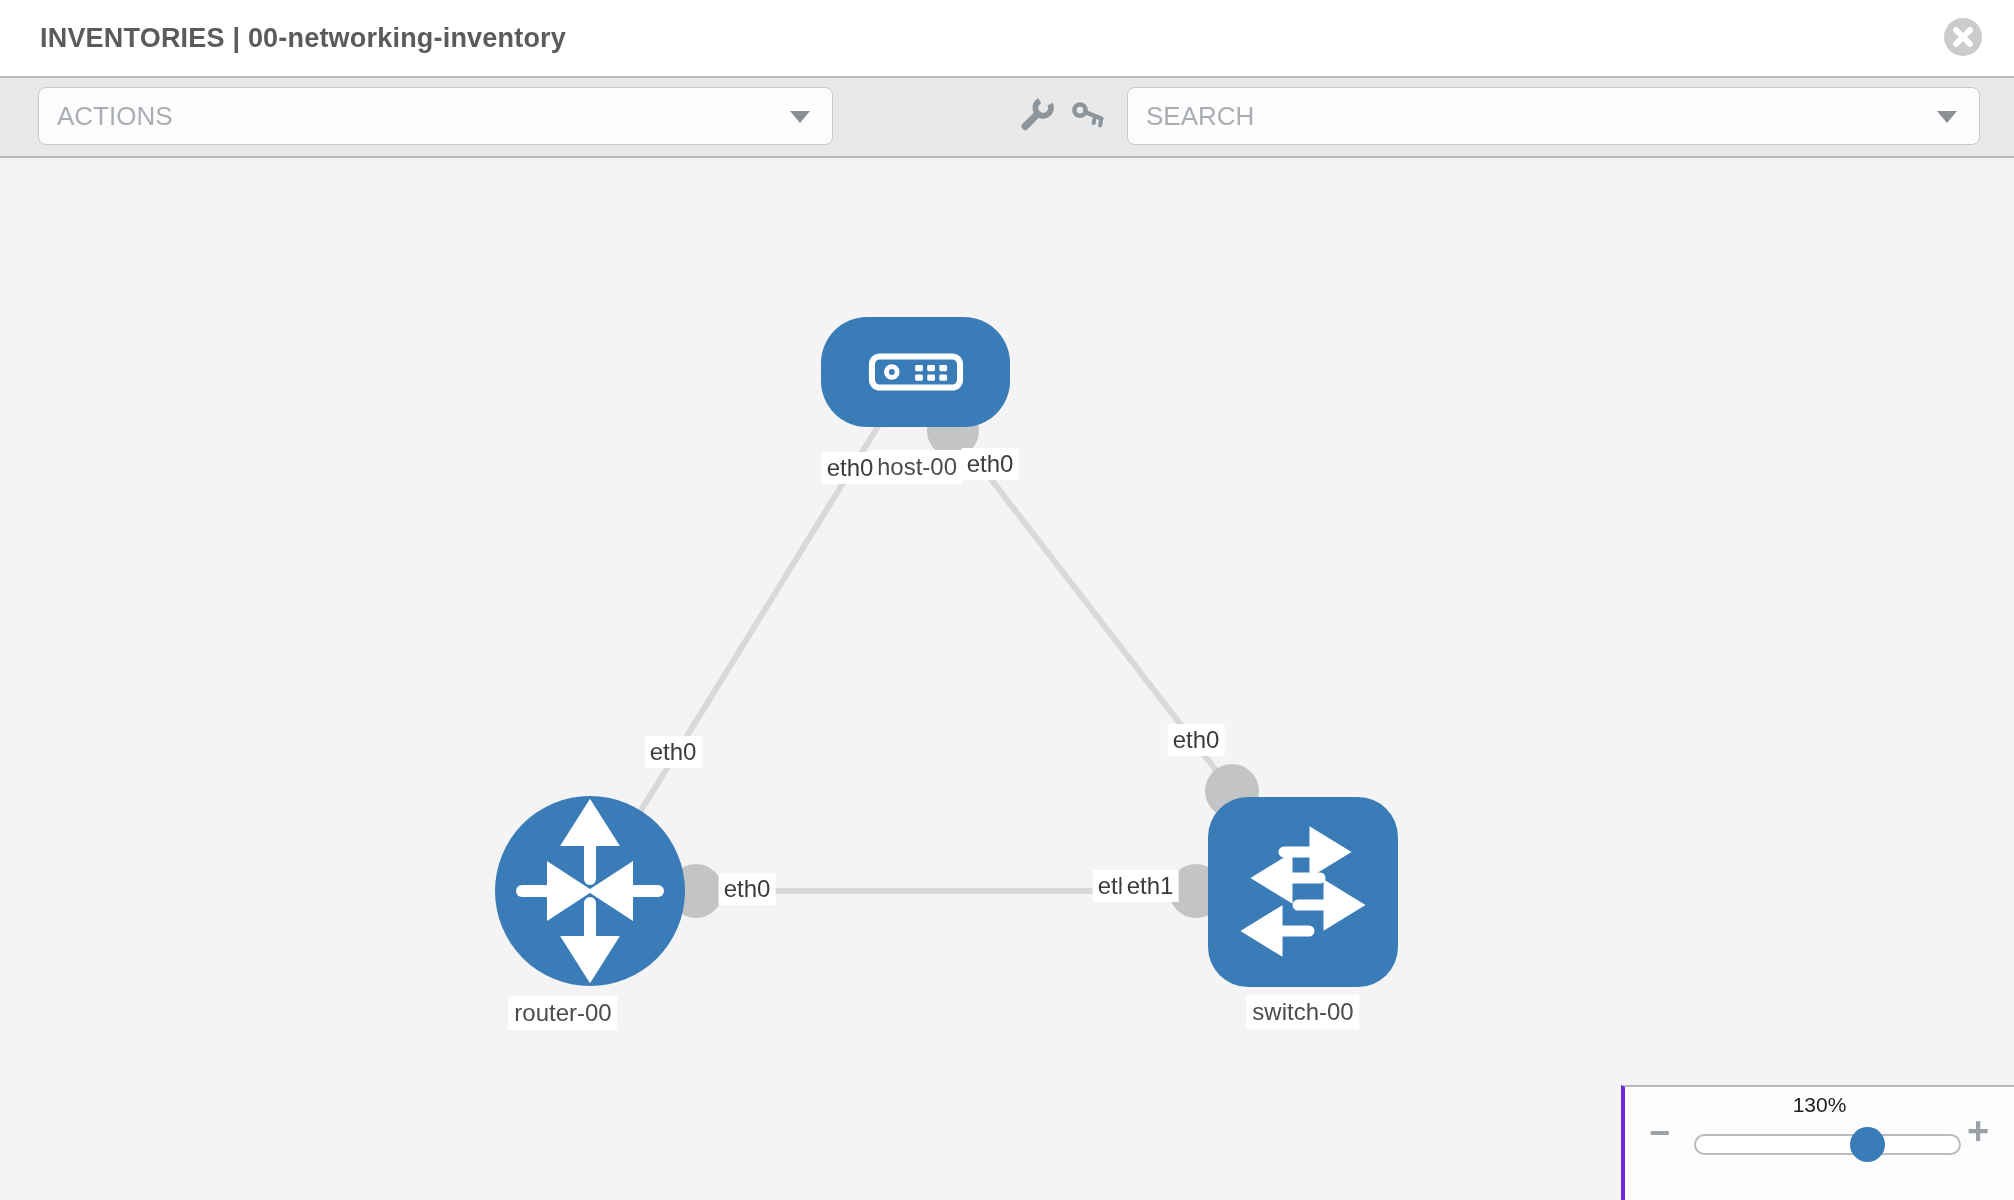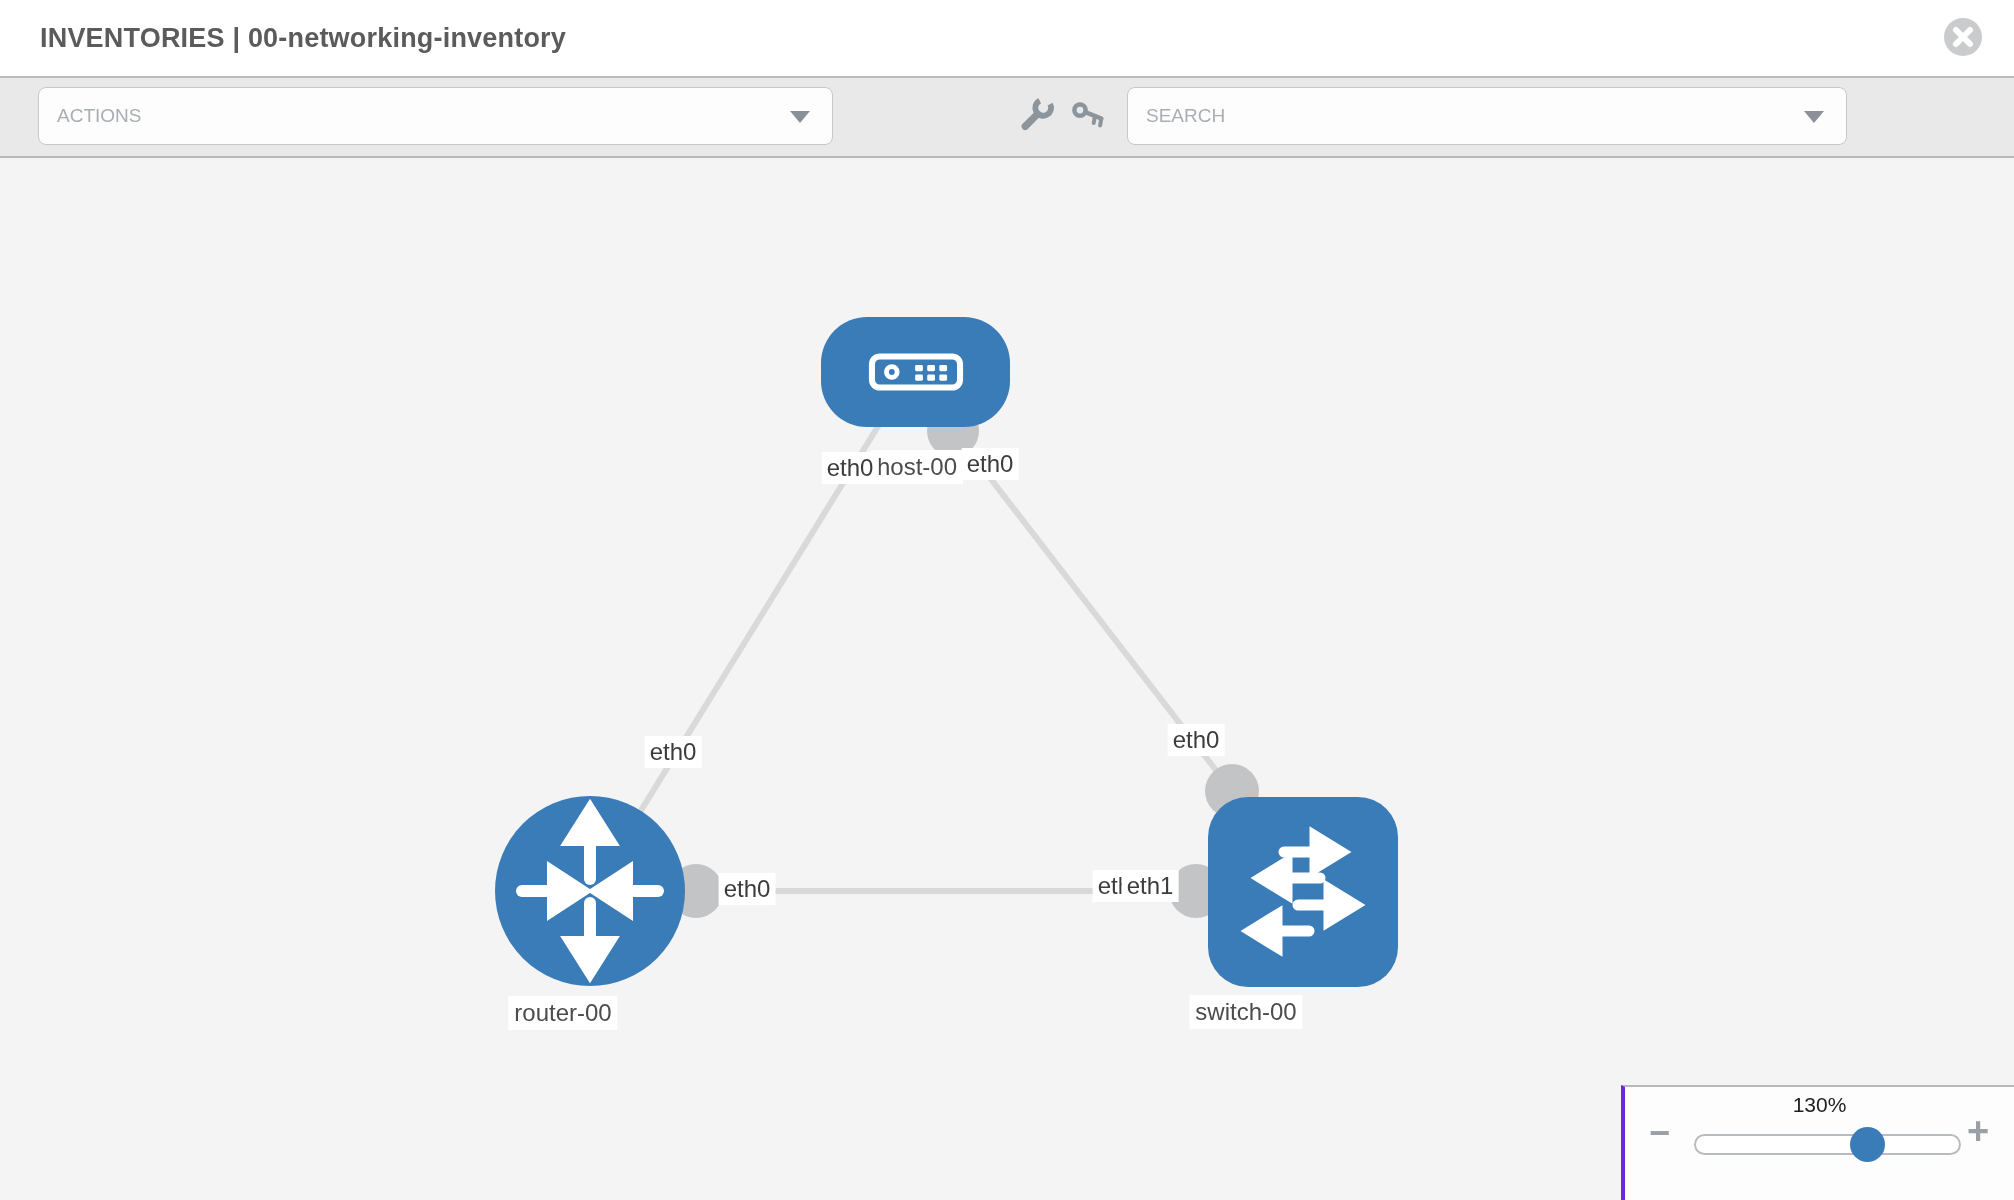--- a/index.html
+++ b/index.html
@@ -9,22 +9,22 @@
   
   .header { position:absolute; left:0; top:0; width:1602px; height:76px; background:#fff; }
   .page-title { position:absolute; left:40px; top:0; line-height:76px; font-size:27px; font-weight:700; color:#5b5b5b; letter-spacing:.2px; }
   .close-btn { position:absolute; left:1943px; top:17px; width:40px; height:40px; cursor:pointer; }
 
   
   .toolbar { position:absolute; left:0; top:76px; width:2014px; height:82px; background:#e9e9e9;
              border-top:2px solid #bcbcbc; border-bottom:2px solid #b9b9b9; }
   .dropdown { position:absolute; top:9px; height:58px; background:#fdfdfe; border:1px solid #c6c9cc; border-radius:8px; cursor:pointer; }
   .dd-actions { left:38px;  width:795px; }
-  .dd-search  { left:1127px; width:720px; }
-  .dd-label { position:absolute; left:18px; top:0; line-height:56px; font-size:19px; color:#a9aeb4; }
+  .dd-search  { left:1127px; width:853px; }
+  .dd-label { position:absolute; left:18px; top:0; line-height:56px; font-size:26px; color:#a9aeb4; }
   .caret { position:absolute; right:22px; top:23px; width:0; height:0;
            border-left:10px solid transparent; border-right:10px solid transparent; border-top:12px solid #8a9096; }
   .tool-btn { position:absolute; top:18px; width:36px; height:36px; color:#8d959c; cursor:pointer; }
   .tool-wrench { left:1019px; }
   .tool-key    { left:1071px; }
 
   
   .canvas { position:absolute; left:0; top:158px; width:2014px; height:1042px; background:#f4f4f5; }
   .links-svg { position:absolute; left:0; top:0; width:2014px; height:1042px; }
 
@@ -32,21 +32,21 @@
   .node-host   { left:821px;  top:159px; width:189px; height:110px; border-radius:46px; }
   .node-router { left:495px;  top:638px; width:190px; height:190px; border-radius:50%; }
   .node-switch { left:1208px; top:639px; width:190px; height:190px; border-radius:40px; }
 
   .chip { position:absolute; transform:translate(-50%,-50%); background:#ffffff; color:#474747; white-space:nowrap; }
   .node-label { font-size:24px; padding:3px 6px; color:#4c4c4c; }
   .if-label   { font-size:24px; padding:2px 5px; color:#3c3c3c; }
 
   .chip-host-label   { left:917px;  top:297px;margin-top:12px; }
   .chip-router-label { left:563px;  top:855px; }
-  .chip-switch-label { left:1246px; top:854px; }
+  .chip-switch-label { left:1303px; top:854px; }
   .chip-host-left    { left:850px;  top:310px; }
   .chip-host-right   { left:990px;  top:306px; }
   .chip-router-top   { left:673px;  top:594px; }
   .chip-router-right { left:747px;  top:731px; }
   .chip-switch-top   { left:1196px; top:582px; }
   .chip-sw-eth0      { left:1121px; top:728px; z-index:3; }
   .chip-sw-eth1      { left:1150px; top:728px; z-index:4; }
 
   
   .zoom-panel { position:absolute; left:1621px; top:1085px; width:393px; height:115px; background:#fdfdfd;

